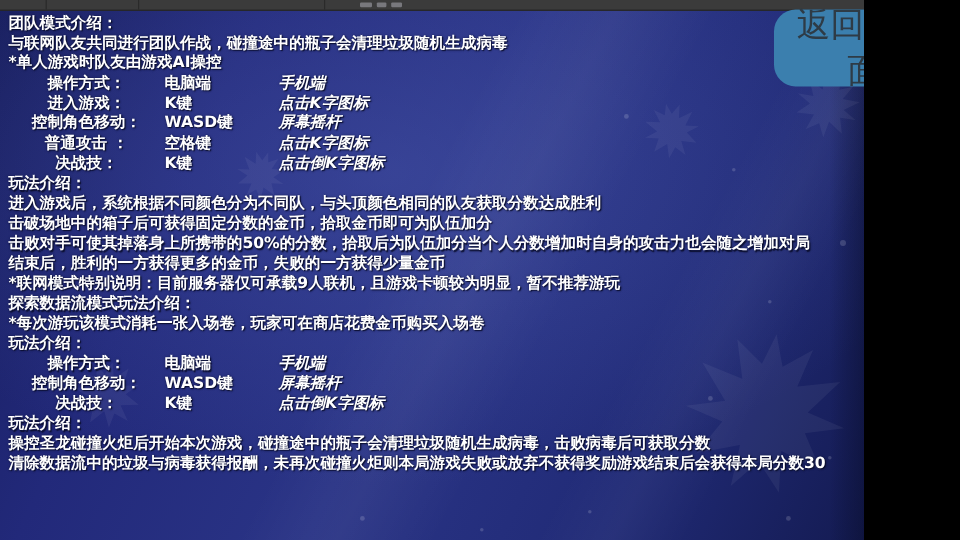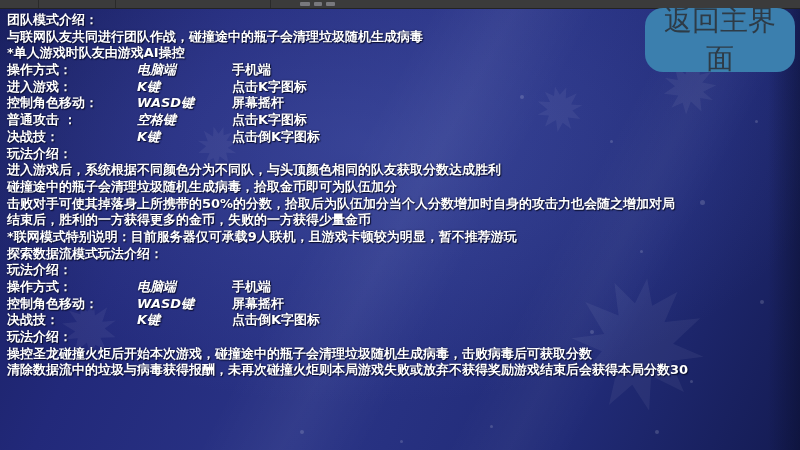--- a/index.html
+++ b/index.html
@@ -2,21 +2,21 @@
 <html><head>
 <meta charset="utf-8">
 <style>
   html,body{margin:0;padding:0;}
   body{
     width:800px;height:450px;overflow:hidden;
     font-family:"DejaVu Sans","Liberation Sans",sans-serif;
     background:#000;
   }
   .screen{
-    position:relative;width:800px;height:450px;overflow:hidden;
+    position:relative;width:720px;height:450px;overflow:hidden;
     background:
       linear-gradient(to right, rgba(0,0,0,0) 96%, rgba(8,12,40,.45) 100%),
       radial-gradient(ellipse 760px 420px at 45% 32%, rgba(82,97,182,.38), rgba(0,0,0,0) 62%),
       linear-gradient(115deg,#171d5c 0%,#22297a 24%,#2a3486 50%,#212b77 76%,#141b52 100%);
   }
   
   .streak{
     position:absolute;left:0;top:0;width:800px;height:450px;pointer-events:none;
     background:
       linear-gradient(118deg, rgba(0,0,0,0) 42%, rgba(255,255,255,.045) 50%, rgba(0,0,0,0) 58%),
@@ -34,23 +34,23 @@
   .tb-mark{position:absolute;top:2px;height:4px;background:#9a9aa2;opacity:.65;border-radius:1px;}
   
   .content{
     position:absolute;left:7px;top:12px;width:790px;
     color:#fff;font-size:13px;font-weight:bold;line-height:16.7px;
     white-space:nowrap;
     text-shadow:1px 1px 1px rgba(8,12,40,.95), 0 0 2px rgba(8,12,40,.6);
   }
   .line{height:16.7px;}
   .line.row{display:flex;}
-  .row .c1{width:130px;flex:0 0 130px;}
-  .row .c2{width:95px;flex:0 0 95px;font-style:italic;}
-  .row .c3{flex:1;}
+  .row .c1{width:130px;flex:0 0 130px;text-align:center;}
+  .row .c2{width:95px;flex:0 0 95px;}
+  .row .c3{flex:1;font-style:italic;}
   
   .back-btn{
     position:absolute;left:645px;top:8px;width:150px;height:64px;
     background:#3b7fae;border:none;border-radius:18px;
     color:#2e3b46;font-size:28px;font-weight:normal;
     font-family:"DejaVu Sans","Liberation Sans",sans-serif;
     cursor:pointer;display:flex;align-items:center;justify-content:center;
   }
 </style>
 </head>
@@ -122,25 +122,26 @@
       <span class="c2">空格键</span>
       <span class="c3">点击K字图标</span>
     </div>
     <div class="line row">
       <span class="c1">决战技：</span>
       <span class="c2">K键</span>
       <span class="c3">点击倒K字图标</span>
     </div>
     <div class="line">玩法介绍：</div>
     <div class="line">进入游戏后，系统根据不同颜色分为不同队，与头顶颜色相同的队友获取分数达成胜利</div>
-    <div class="line">碰撞途中的瓶子会清理垃圾随机生成病毒，拾取金币即可为队伍加分</div>
+    <div class="line">击破场地中的箱子后可获得固定分数的金币，拾取金币即可为队伍加分</div>
     <div class="line">击败对手可使其掉落身上所携带的50%的分数，拾取后为队伍加分当个人分数增加时自身的攻击力也会随之增加对局</div>
     <div class="line">结束后，胜利的一方获得更多的金币，失败的一方获得少量金币</div>
     <div class="line">*联网模式特别说明：目前服务器仅可承载9人联机，且游戏卡顿较为明显，暂不推荐游玩</div>
     <div class="line">探索数据流模式玩法介绍：</div>
+    <div class="line">*每次游玩该模式消耗一张入场卷，玩家可在商店花费金币购买入场卷</div>
     <div class="line">玩法介绍：</div>
     <div class="line row">
       <span class="c1">操作方式：</span>
       <span class="c2">电脑端</span>
       <span class="c3">手机端</span>
     </div>
     <div class="line row">
       <span class="c1">控制角色移动：</span>
       <span class="c2">WASD键</span>
       <span class="c3">屏幕摇杆</span>

